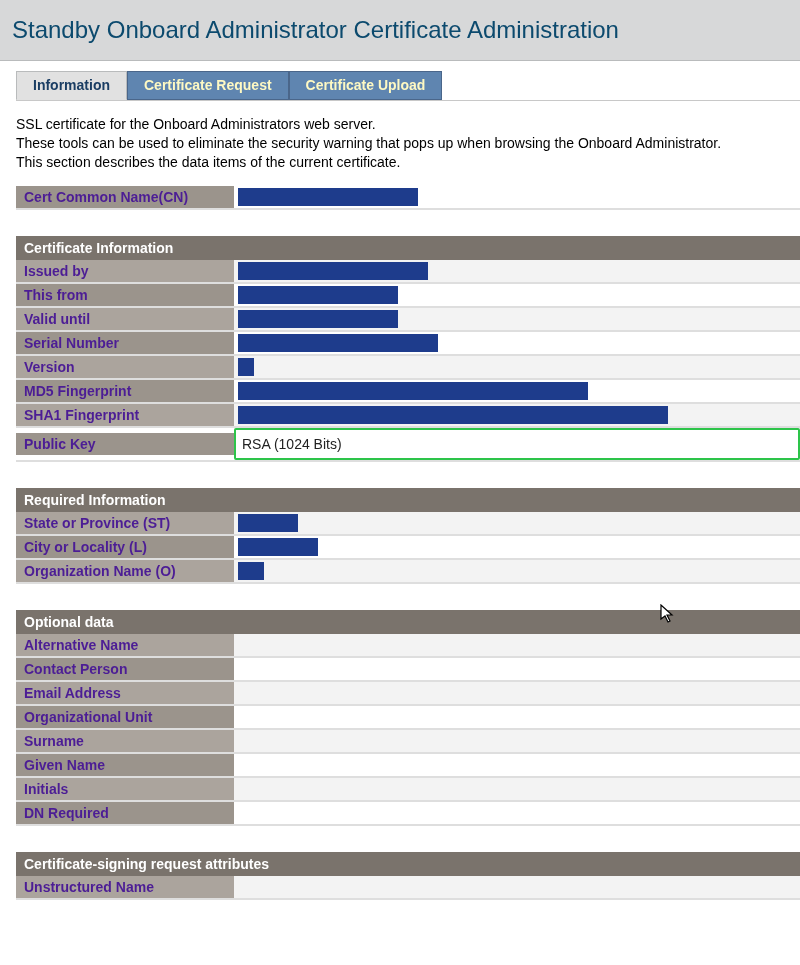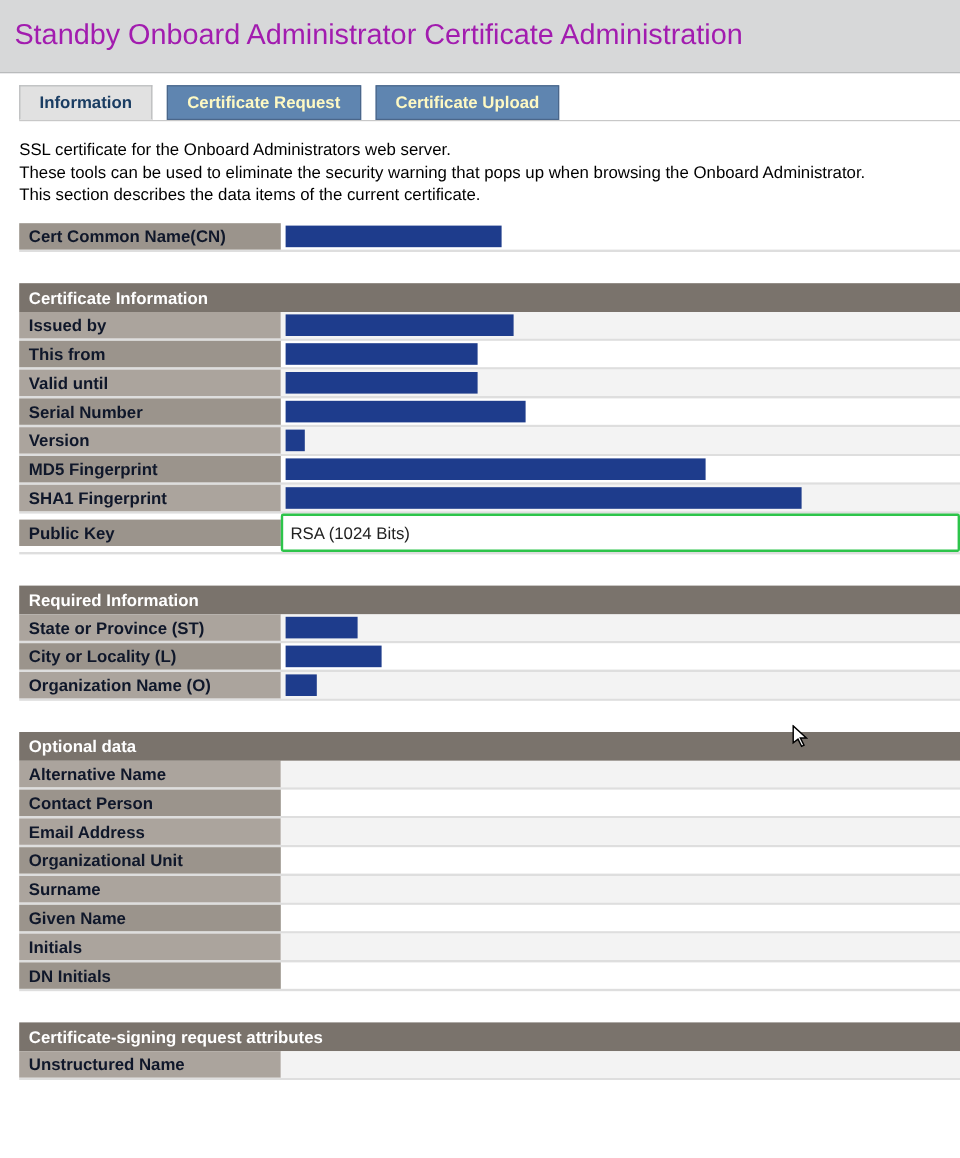--- a/index.html
+++ b/index.html
@@ -12,29 +12,29 @@
   }
   .page {
     width: 800px;
     box-sizing: border-box;
   }
   .titlebar {
     background: #d7d8d9;
     padding: 16px 12px;
     font-size: 24px;
     font-weight: 400;
-    color: #a21caf;
+    color: #0c4a6e;
     border-bottom: 1px solid #b9bbbc;
   }
   .content {
     padding: 10px 0 0 16px;
   }
   .tabs {
     display: flex;
-    gap: 12px;
+    gap: 0;
     border-bottom: 1px solid #c8c8c8;
     padding-bottom: 0;
     margin-bottom: 14px;
   }
   .tab {
     padding: 5px 16px 6px 16px;
     font-size: 14px;
     font-weight: bold;
     background: #5f85b0;
     color: #fef9c3;
@@ -71,21 +71,21 @@
     border-bottom: 2px solid #dedede;
     min-height: 22px;
     align-items: center;
   }
   .row:nth-child(even) .value-cell { background: #f3f3f3; }
   .row:nth-child(even) .label-cell { background: #aba49d; }
   .label-cell {
     width: 218px;
     flex: 0 0 218px;
     background: #9b948c;
-    color: #0f172a;
+    color: #4c1d95;
     font-weight: bold;
     padding: 3px 8px;
     font-size: 14px;
     box-sizing: border-box;
   }
   .value-cell {
     flex: 1;
     padding: 2px 4px;
     display: flex;
     align-items: center;
@@ -238,21 +238,21 @@
           </div>
           <div class="row">
             <div class="label-cell">Given Name</div>
             <div class="value-cell"></div>
           </div>
           <div class="row">
             <div class="label-cell">Initials</div>
             <div class="value-cell"></div>
           </div>
           <div class="row">
-            <div class="label-cell">DN Initials</div>
+            <div class="label-cell">DN Required</div>
             <div class="value-cell"></div>
           </div>
         </div>
         <div class="section">
           <div class="section-header">Certificate-signing request attributes</div>
           <div class="row">
             <div class="label-cell">Unstructured Name</div>
             <div class="value-cell"></div>
           </div>
         </div>

